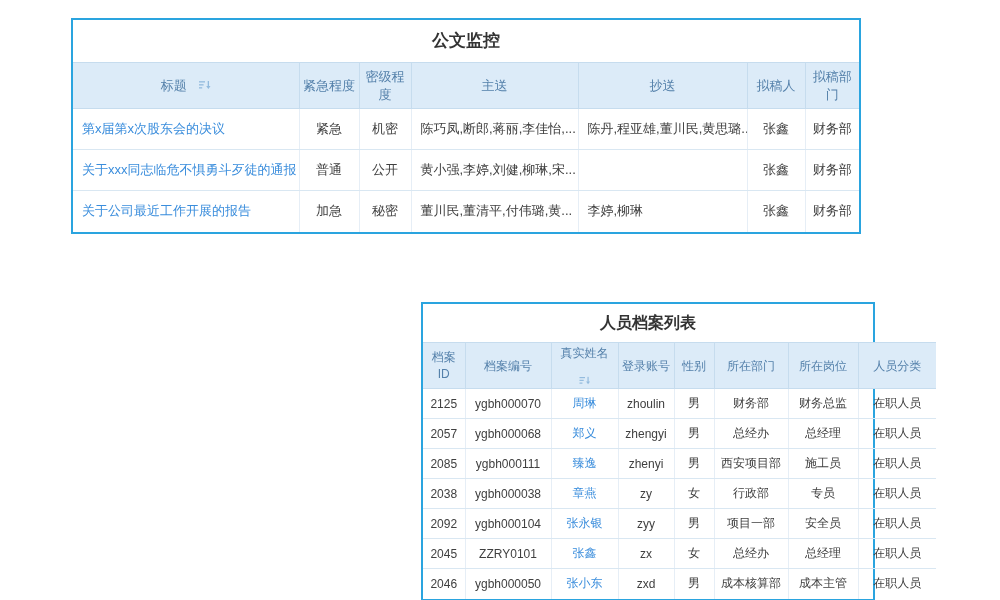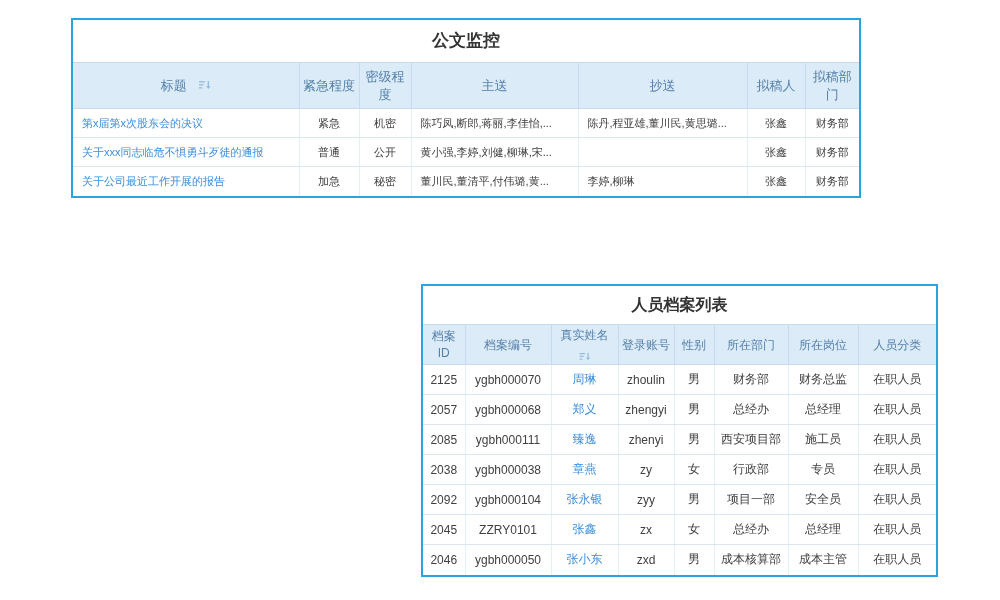--- a/index.html
+++ b/index.html
@@ -26,30 +26,30 @@
   }
   td:last-child { border-right:none; }
   tbody tr:last-child td { border-bottom:none; }
   .link { color:#3a8ddc; cursor:pointer; }
   .al { text-align:left; padding-left:9px; }
 
   
   .doc { left:71px; top:18px; width:790px; }
   .doc .panel-title { height:42px; line-height:42px; font-size:17px; }
   .doc th { height:46px; font-size:13px; }
-  .doc td { height:29px; font-size:11px; }
+  .doc td { height:41px; font-size:13px; }
 
   
-  .per { left:421px; top:284px; width:517px; }
+  .per { left:421px; top:302px; width:454px; }
   .per .panel-title { height:38px; line-height:38px; font-size:16px; }
   .per th { height:38px; font-size:12px; }
   .per td { height:30px; font-size:12px; }
 
   .hwrap { display:inline-flex; align-items:center; gap:12px; justify-content:center; }
-  .hcol  { display:inline-flex; flex-direction:column; align-items:center; gap:8px; }
+  .hcol  { display:inline-flex; flex-direction:column; align-items:center; gap:14px; }
   .sorticon { display:inline-block; flex:none; }
   .sorticon .bar, .sorticon .arr { fill:#93bbde; }
 </style>
 </head>
 <body>
 
 <div class="panel doc">
   <div class="panel-title">公文监控</div>
   <table>
     <colgroup>

